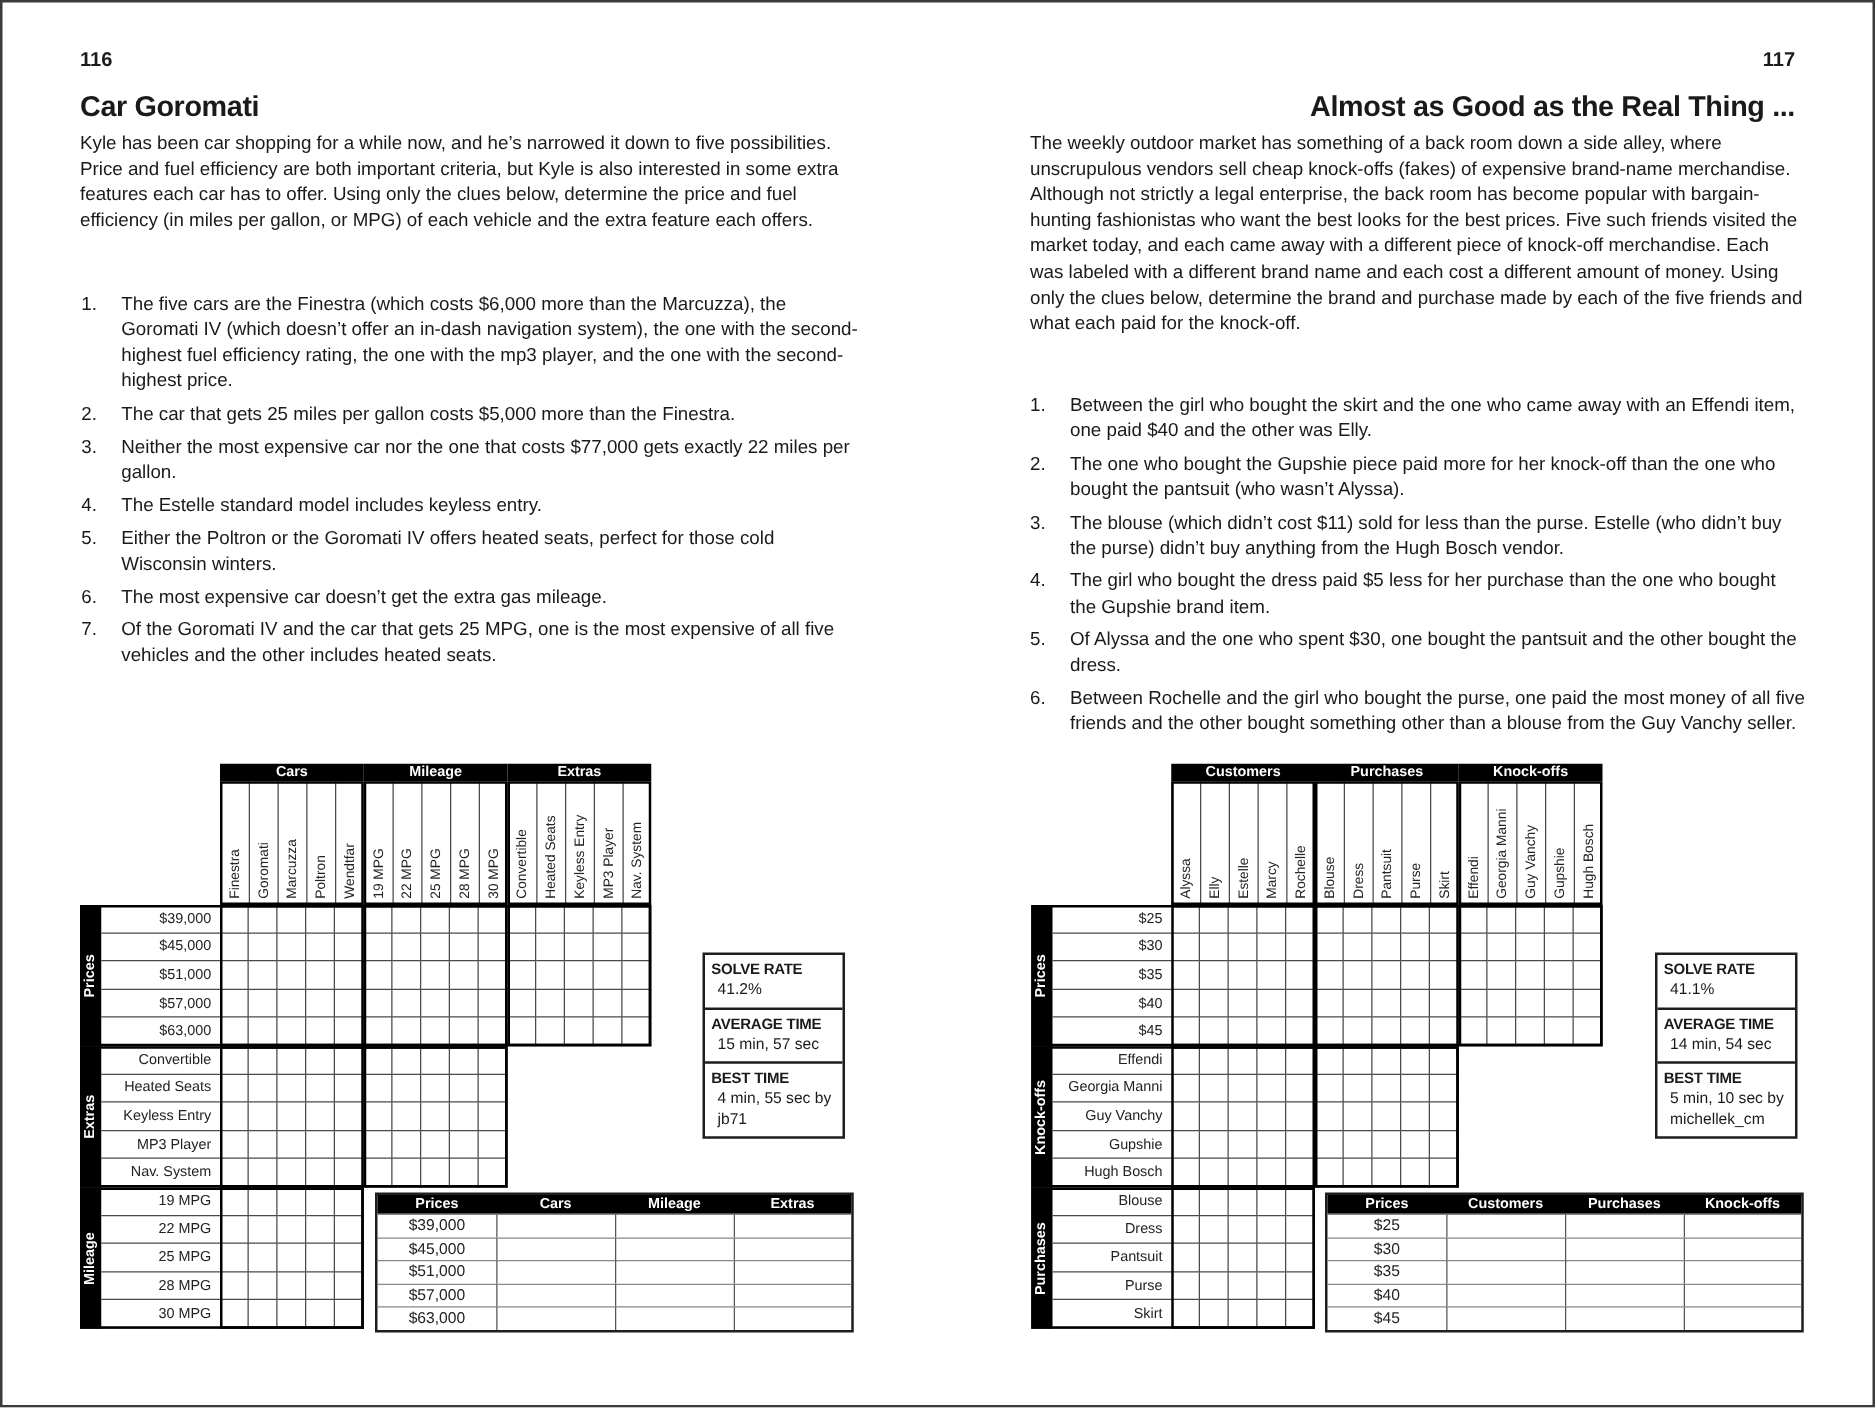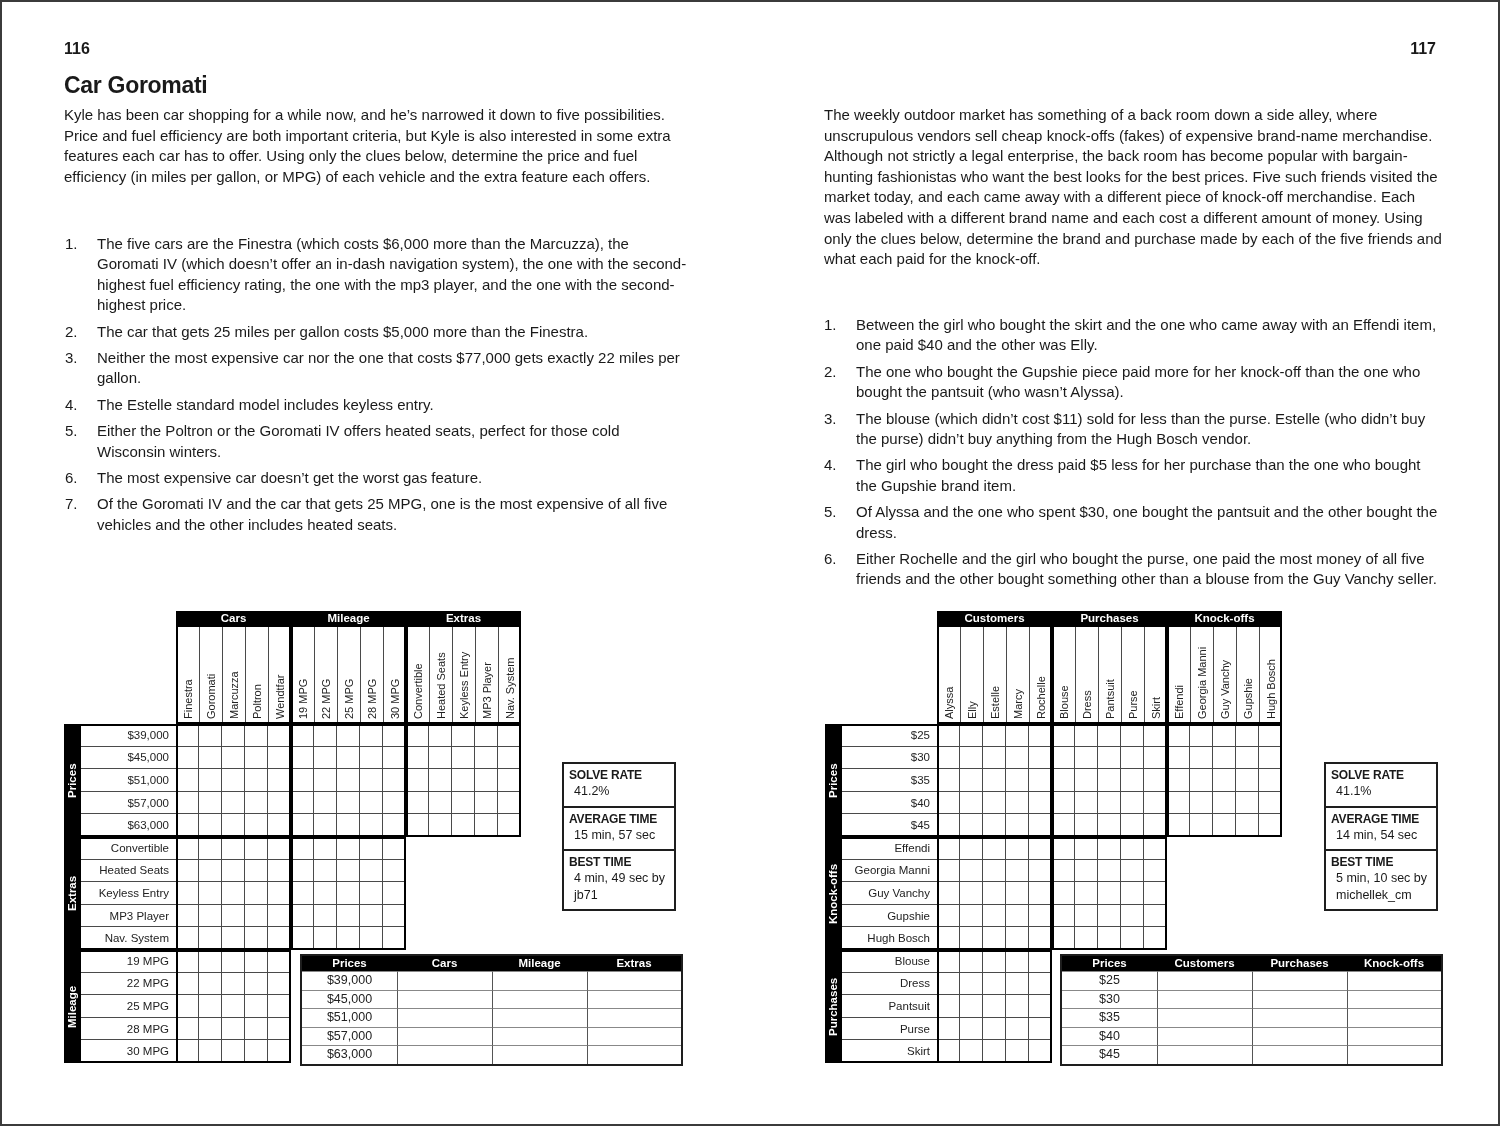--- a/index.html
+++ b/index.html
@@ -66,20 +66,21 @@
 </style>
 </head>
 <body>
 
 <div id="canvas">
 
   <div class="abs pagenum pn-left">116</div>
   <div class="abs pagenum pn-right">117</div>
 
   <h1 class="abs title t-left">Car Goromati</h1>
+  <h1 class="abs title t-right">Almost as Good as the Real Thing ...</h1>
 
   <p class="abs intro i-left">Kyle has been car shopping for a while now, and he’s narrowed it down to five possibilities. Price and fuel efficiency are both important criteria, but Kyle is also interested in some extra features each car has to offer. Using only the clues below, determine the price and fuel efficiency (in miles per gallon, or MPG) of each vehicle and the extra feature each offers.</p>
   <p class="abs intro i-right">The weekly outdoor market has something of a back room down a side alley, where unscrupulous vendors sell cheap knock-offs (fakes) of expensive brand-name merchandise. Although not strictly a legal enterprise, the back room has become popular with bargain-hunting fashionistas who want the best looks for the best prices. Five such friends visited the market today, and each came away with a different piece of knock-off merchandise. Each was labeled with a different brand name and each cost a different amount of money. Using only the clues below, determine the brand and purchase made by each of the five friends and what each paid for the knock-off.</p>
 
   <ol class="abs clues c-left" id="clues-left">
       <li class="clue">
         <span class="clue-num">1.</span>
         <span class="clue-text">The five cars are the Finestra (which costs $6,000 more than the Marcuzza), the Goromati IV (which doesn’t offer an in-dash navigation system), the one with the second-highest fuel efficiency rating, the one with the mp3 player, and the one with the second-highest price.</span>
       </li>
       <li class="clue">
@@ -93,21 +94,21 @@
       <li class="clue">
         <span class="clue-num">4.</span>
         <span class="clue-text">The Estelle standard model includes keyless entry.</span>
       </li>
       <li class="clue">
         <span class="clue-num">5.</span>
         <span class="clue-text">Either the Poltron or the Goromati IV offers heated seats, perfect for those cold Wisconsin winters.</span>
       </li>
       <li class="clue">
         <span class="clue-num">6.</span>
-        <span class="clue-text">The most expensive car doesn’t get the worst gas feature.</span>
+        <span class="clue-text">The most expensive car doesn’t get the extra gas mileage.</span>
       </li>
       <li class="clue">
         <span class="clue-num">7.</span>
         <span class="clue-text">Of the Goromati IV and the car that gets 25 MPG, one is the most expensive of all five vehicles and the other includes heated seats.</span>
       </li>
     </ol>
   <ol class="abs clues c-right" id="clues-right">
       <li class="clue">
         <span class="clue-num">1.</span>
         <span class="clue-text">Between the girl who bought the skirt and the one who came away with an Effendi item, one paid $40 and the other was Elly.</span>
@@ -123,21 +124,21 @@
       <li class="clue">
         <span class="clue-num">4.</span>
         <span class="clue-text">The girl who bought the dress paid $5 less for her purchase than the one who bought the Gupshie brand item.</span>
       </li>
       <li class="clue">
         <span class="clue-num">5.</span>
         <span class="clue-text">Of Alyssa and the one who spent $30, one bought the pantsuit and the other bought the dress.</span>
       </li>
       <li class="clue">
         <span class="clue-num">6.</span>
-        <span class="clue-text">Either Rochelle and the girl who bought the purse, one paid the most money of all five friends and the other bought something other than a blouse from the Guy Vanchy seller.</span>
+        <span class="clue-text">Between Rochelle and the girl who bought the purse, one paid the most money of all five friends and the other bought something other than a blouse from the Guy Vanchy seller.</span>
       </li>
     </ol>
 
   <div class="abs lgrid g-left" id="grid-left">
       <div class="gbar" style="left: 112px; top: 0px; width: 115px; height: 14px;">Cars</div>
       <div class="gbar" style="left: 227px; top: 0px; width: 115px; height: 14px;">Mileage</div>
       <div class="gbar" style="left: 342px; top: 0px; width: 115px; height: 14px;">Extras</div>
       <div class="collbl" style="left: 112px; top: 14px; width: 23px; height: 99px;">Finestra</div>
       <div class="collbl" style="left: 135px; top: 14px; width: 23px; height: 99px;">Goromati</div>
       <div class="collbl" style="left: 158px; top: 14px; width: 23px; height: 99px;">Marcuzza</div>
@@ -539,21 +540,21 @@
     <div class="stats-sec">
       <div class="stats-label">SOLVE RATE</div>
       <div class="stats-value">41.2%</div>
     </div>
     <div class="stats-sec">
       <div class="stats-label">AVERAGE TIME</div>
       <div class="stats-value">15 min, 57 sec</div>
     </div>
     <div class="stats-sec">
       <div class="stats-label">BEST TIME</div>
-      <div class="stats-value">4 min, 49 sec by jb71</div>
+      <div class="stats-value">4 min, 55 sec by jb71</div>
     </div>
   </div>
 
   <div class="abs stats s-right">
     <div class="stats-sec">
       <div class="stats-label">SOLVE RATE</div>
       <div class="stats-value">41.1%</div>
     </div>
     <div class="stats-sec">
       <div class="stats-label">AVERAGE TIME</div>

